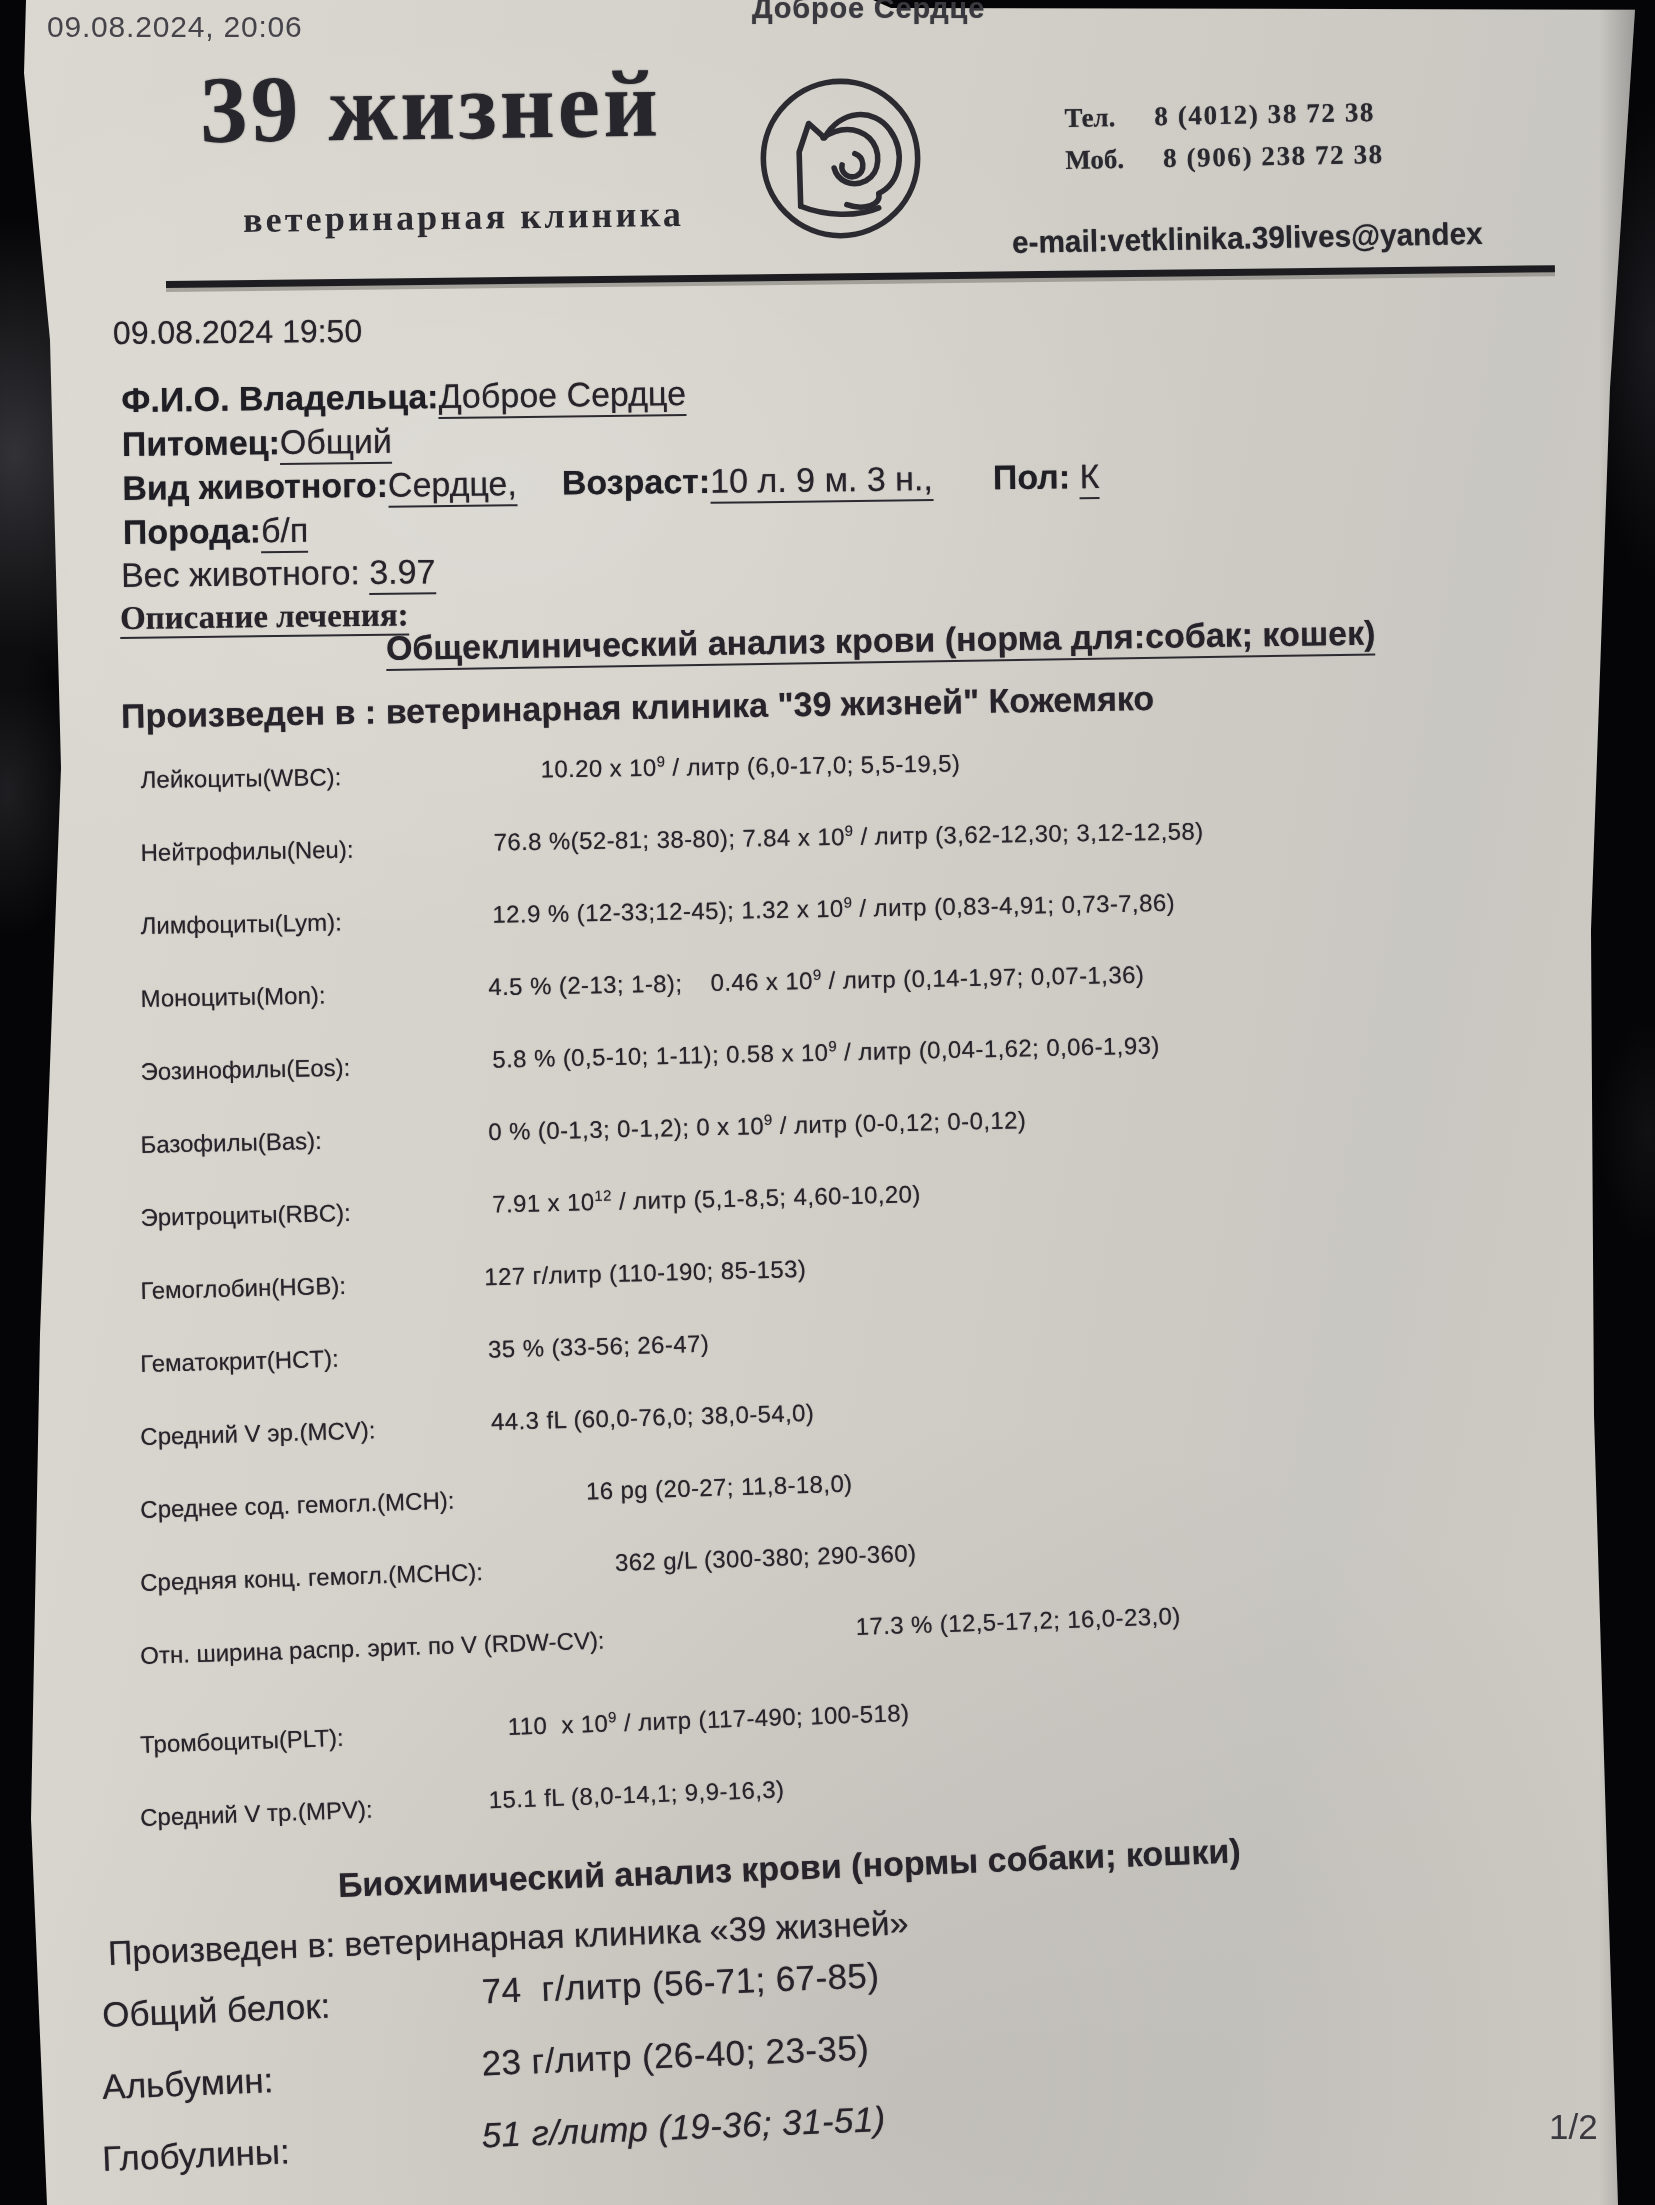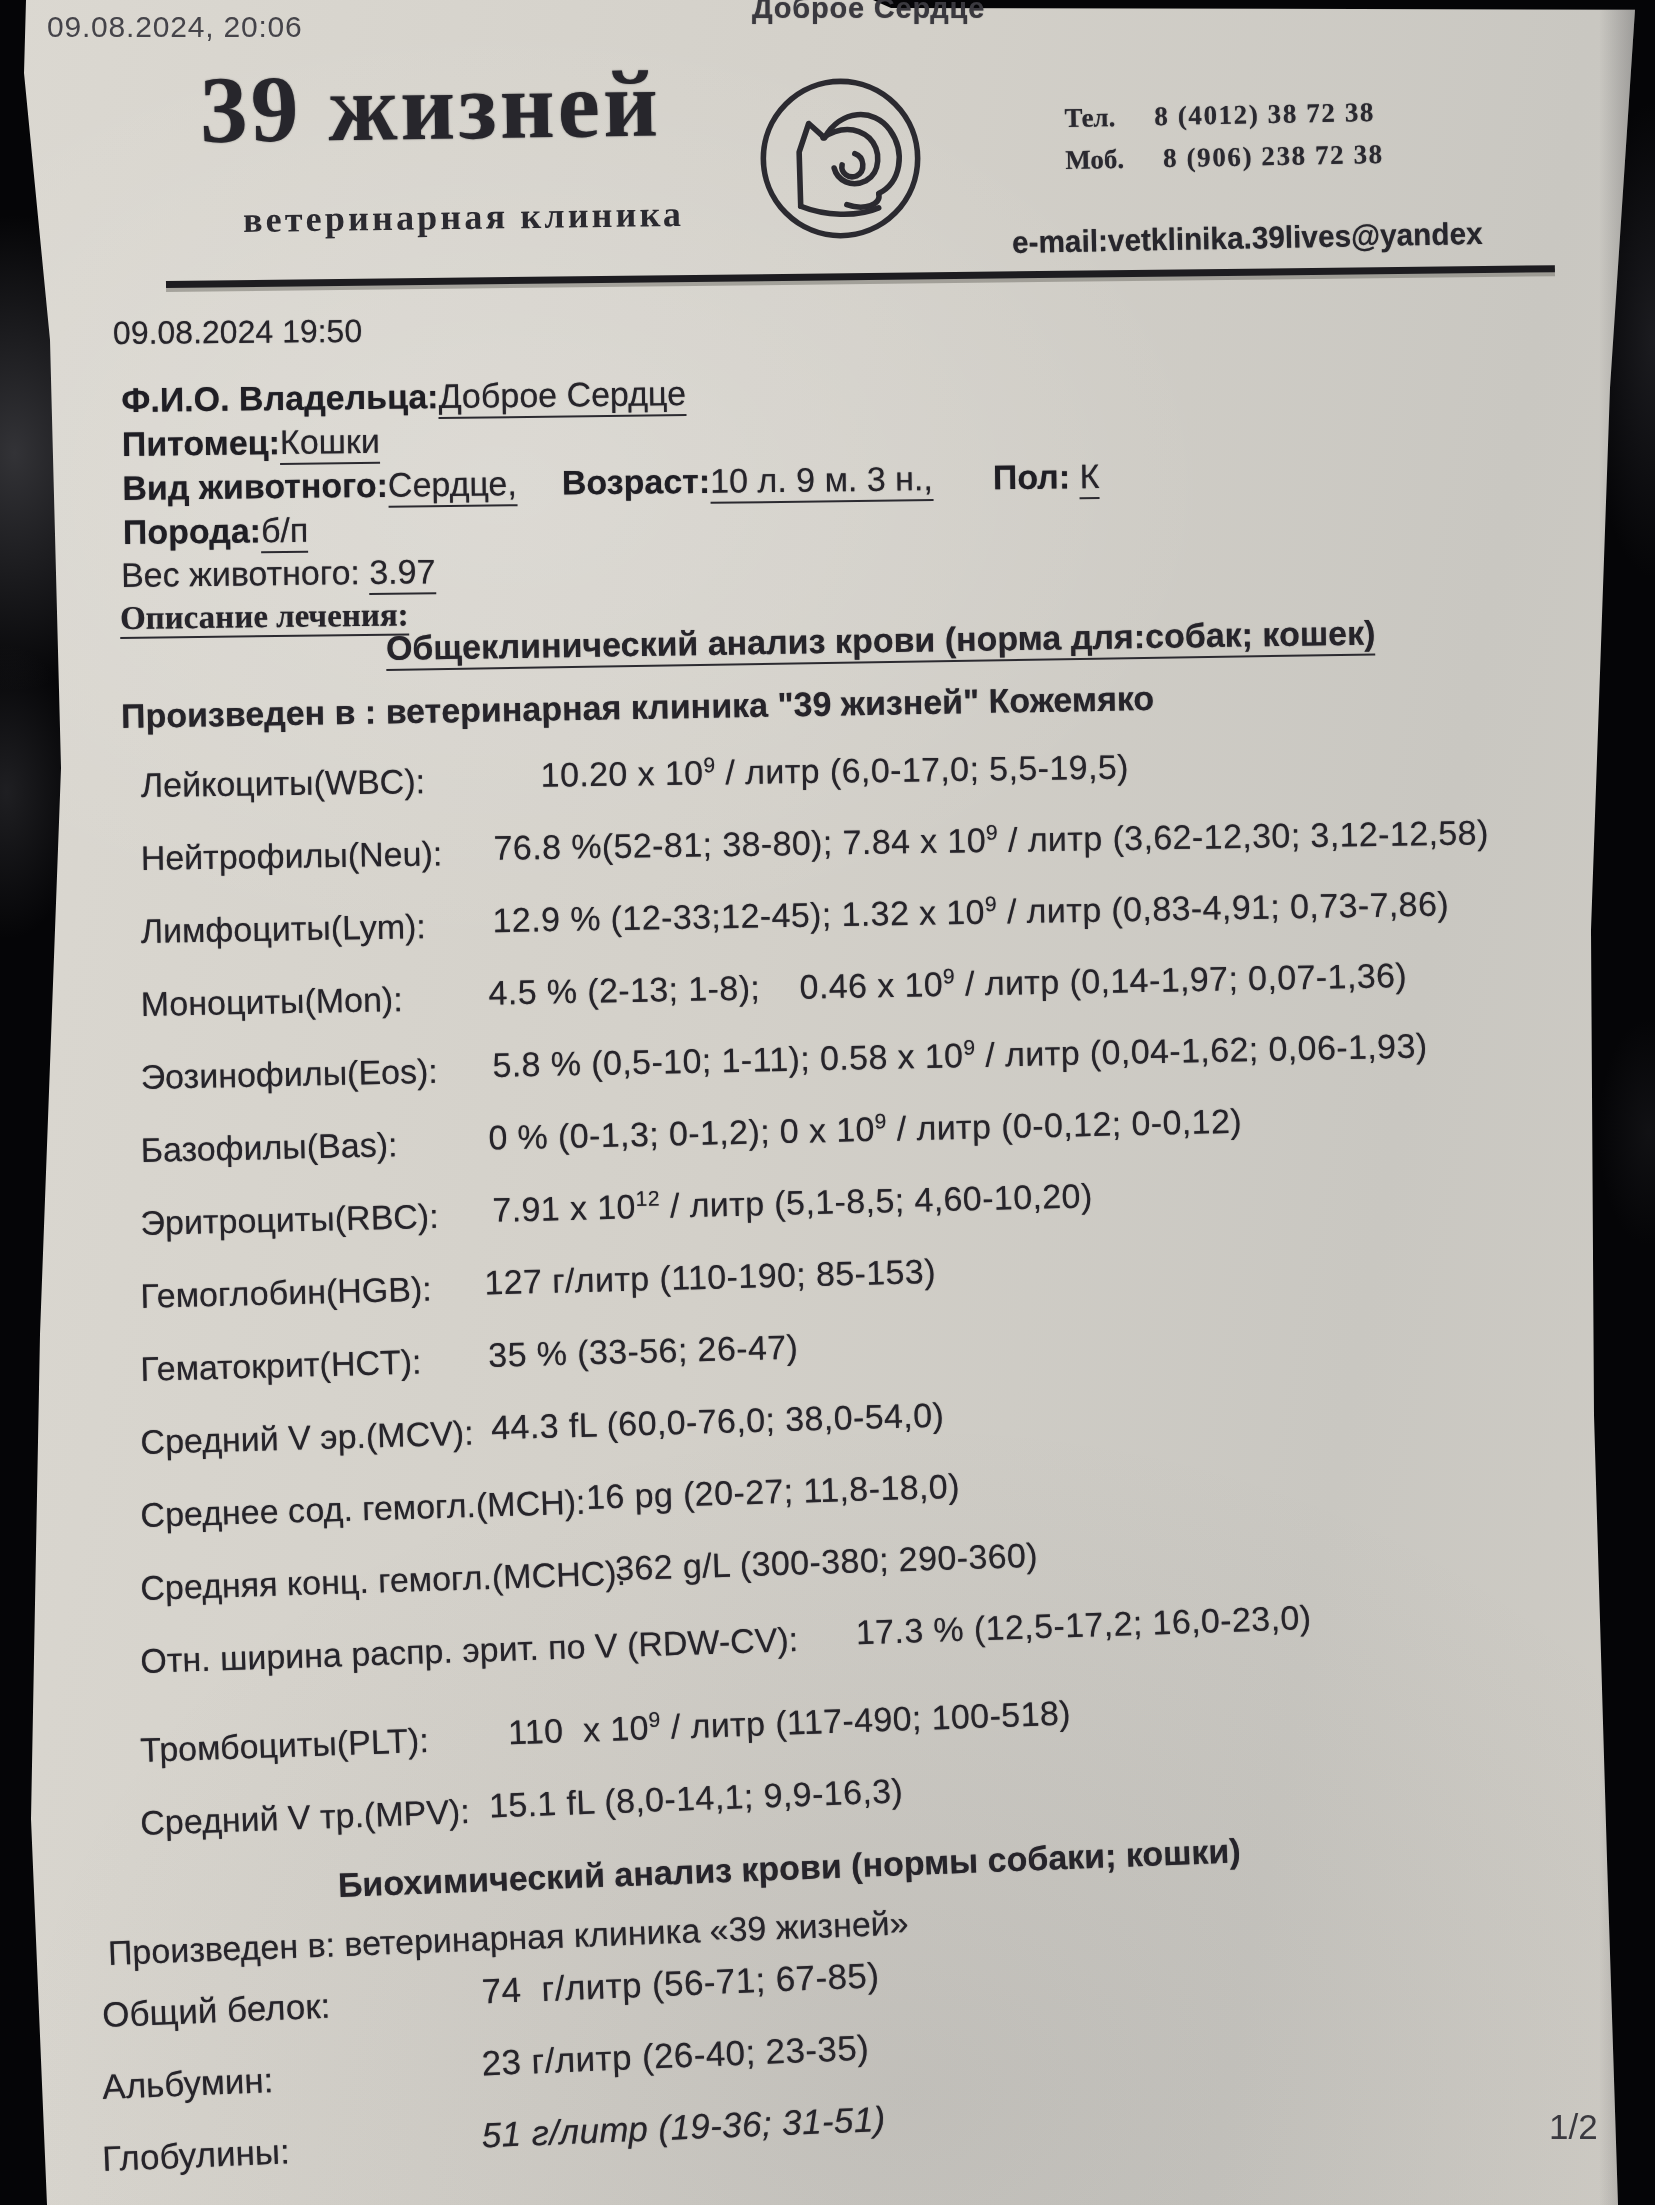--- a/index.html
+++ b/index.html
@@ -38,21 +38,21 @@
   .info{left:121px;top:378px;font-size:34px;line-height:44px;transform:rotate(-.7deg);transform-origin:0 0;}
   .info b{color:#1f1e24;}
   .gap1{margin-left:45px;}
   .gap2{margin-left:60px;}
   .weight{left:121px;top:556px;font-size:34px;transform:rotate(-.7deg);transform-origin:0 50%;}
   .treat{left:120px;top:600px;font-family:"Liberation Serif",serif;font-weight:bold;font-size:33px;transform:rotate(-.7deg);transform-origin:0 50%;}
   .treat span{border-bottom:2.4px solid #2b2a30;padding-bottom:0.8px;}
   .cbc-title{left:386px;top:629px;font-size:34px;font-weight:bold;transform:rotate(-.9deg);transform-origin:0 50%;}
   .performed1{left:121px;top:697px;font-size:34px;font-weight:bold;transform:rotate(-1deg);transform-origin:0 50%;}
   
-  .cbc-rows{left:141px;top:766px;width:1455px;font-size:34px;}
+  .cbc-rows{left:141px;top:766px;width:1455px;font-size:24px;}
   .cbc-rows>div{position:relative;height:73px;transform:rotate(var(--r,-1deg));transform-origin:0 50%;}
   .cbc-rows .lbl{position:absolute;left:0;top:0;white-space:pre;}
   .cbc-rows .val{position:absolute;left:var(--vx,348px);top:-4.9px;white-space:pre;letter-spacing:0.4px;}
   .cbc-rows sup{font-size:0.62em;vertical-align:super;}
   .cbc-rows>div:nth-of-type(1){--vx:400px;--r:-0.80deg;}
   .cbc-rows>div:nth-of-type(2){--vx:353px;--r:-0.90deg;}
   .cbc-rows>div:nth-of-type(3){--vx:352px;--r:-1.00deg;}
   .cbc-rows>div:nth-of-type(4){--vx:348px;--r:-1.10deg;}
   .cbc-rows>div:nth-of-type(5){--vx:352px;--r:-1.20deg;}
   .cbc-rows>div:nth-of-type(6){--vx:348px;--r:-1.28deg;}
@@ -111,21 +111,21 @@
     </div>
   </div>
   <div class="abs email soft">e-mail:vetklinika.39lives@yandex</div>
 
   <div class="abs divider"></div>
 
   <div class="abs doc-date soft">09.08.2024 19:50</div>
 
   <div class="abs info soft">
     <div><b>Ф.И.О. Владельца:</b><span class="u">Доброе Сердце</span></div>
-    <div><b>Питомец:</b><span class="u">Кошки</span></div>
+    <div><b>Питомец:</b><span class="u">Общий</span></div>
     <div><b>Вид животного:</b><span class="u">Сердце,</span><b class="gap1">Возраст:</b><span class="u">10 л. 9 м. 3 н.,</span><b class="gap2">Пол:</b>&nbsp;<span class="u">К</span></div>
     <div><b>Порода:</b><span class="u">б/п</span></div>
   </div>
 
   <div class="abs weight soft"><span>Вес животного:</span>&nbsp;<span class="u">3.97</span></div>
   <div class="abs treat soft"><span>Описание лечения:</span></div>
 
   <div class="abs cbc-title soft"><span class="u">Общеклинический анализ крови (норма для:собак; кошек)</span></div>
   <div class="abs performed1 soft">Произведен в : ветеринарная клиника "39 жизней" Кожемяко</div>
 

